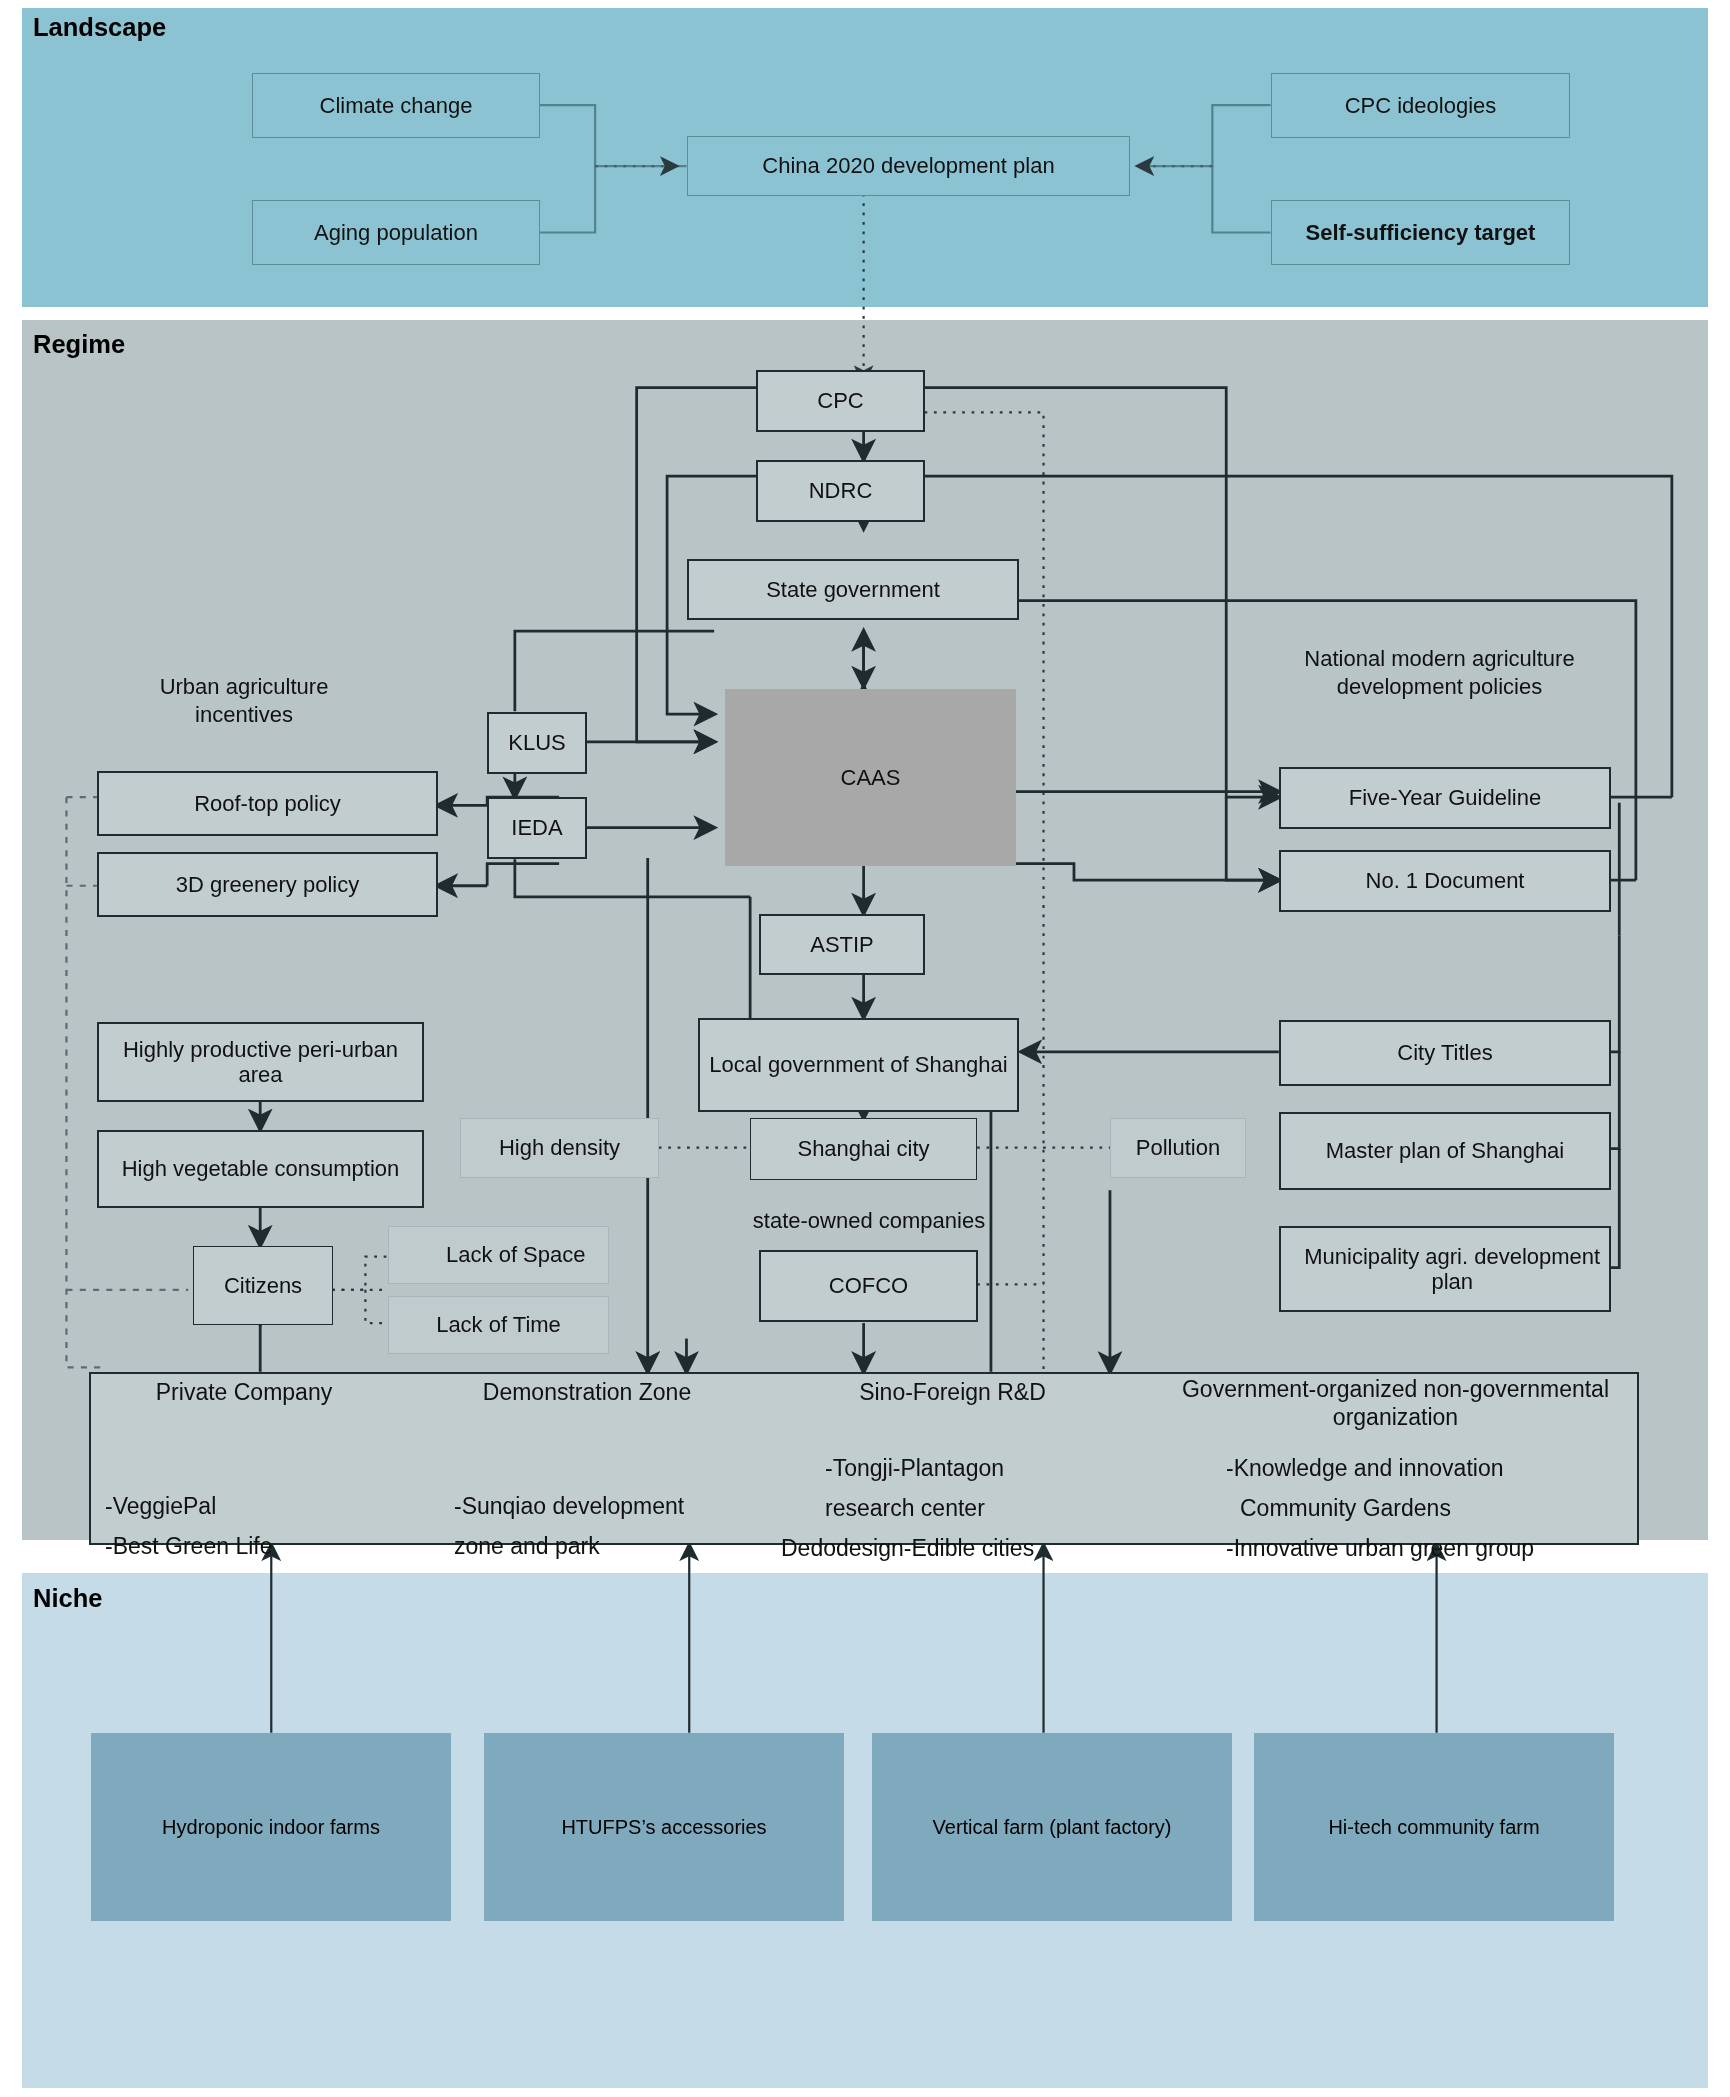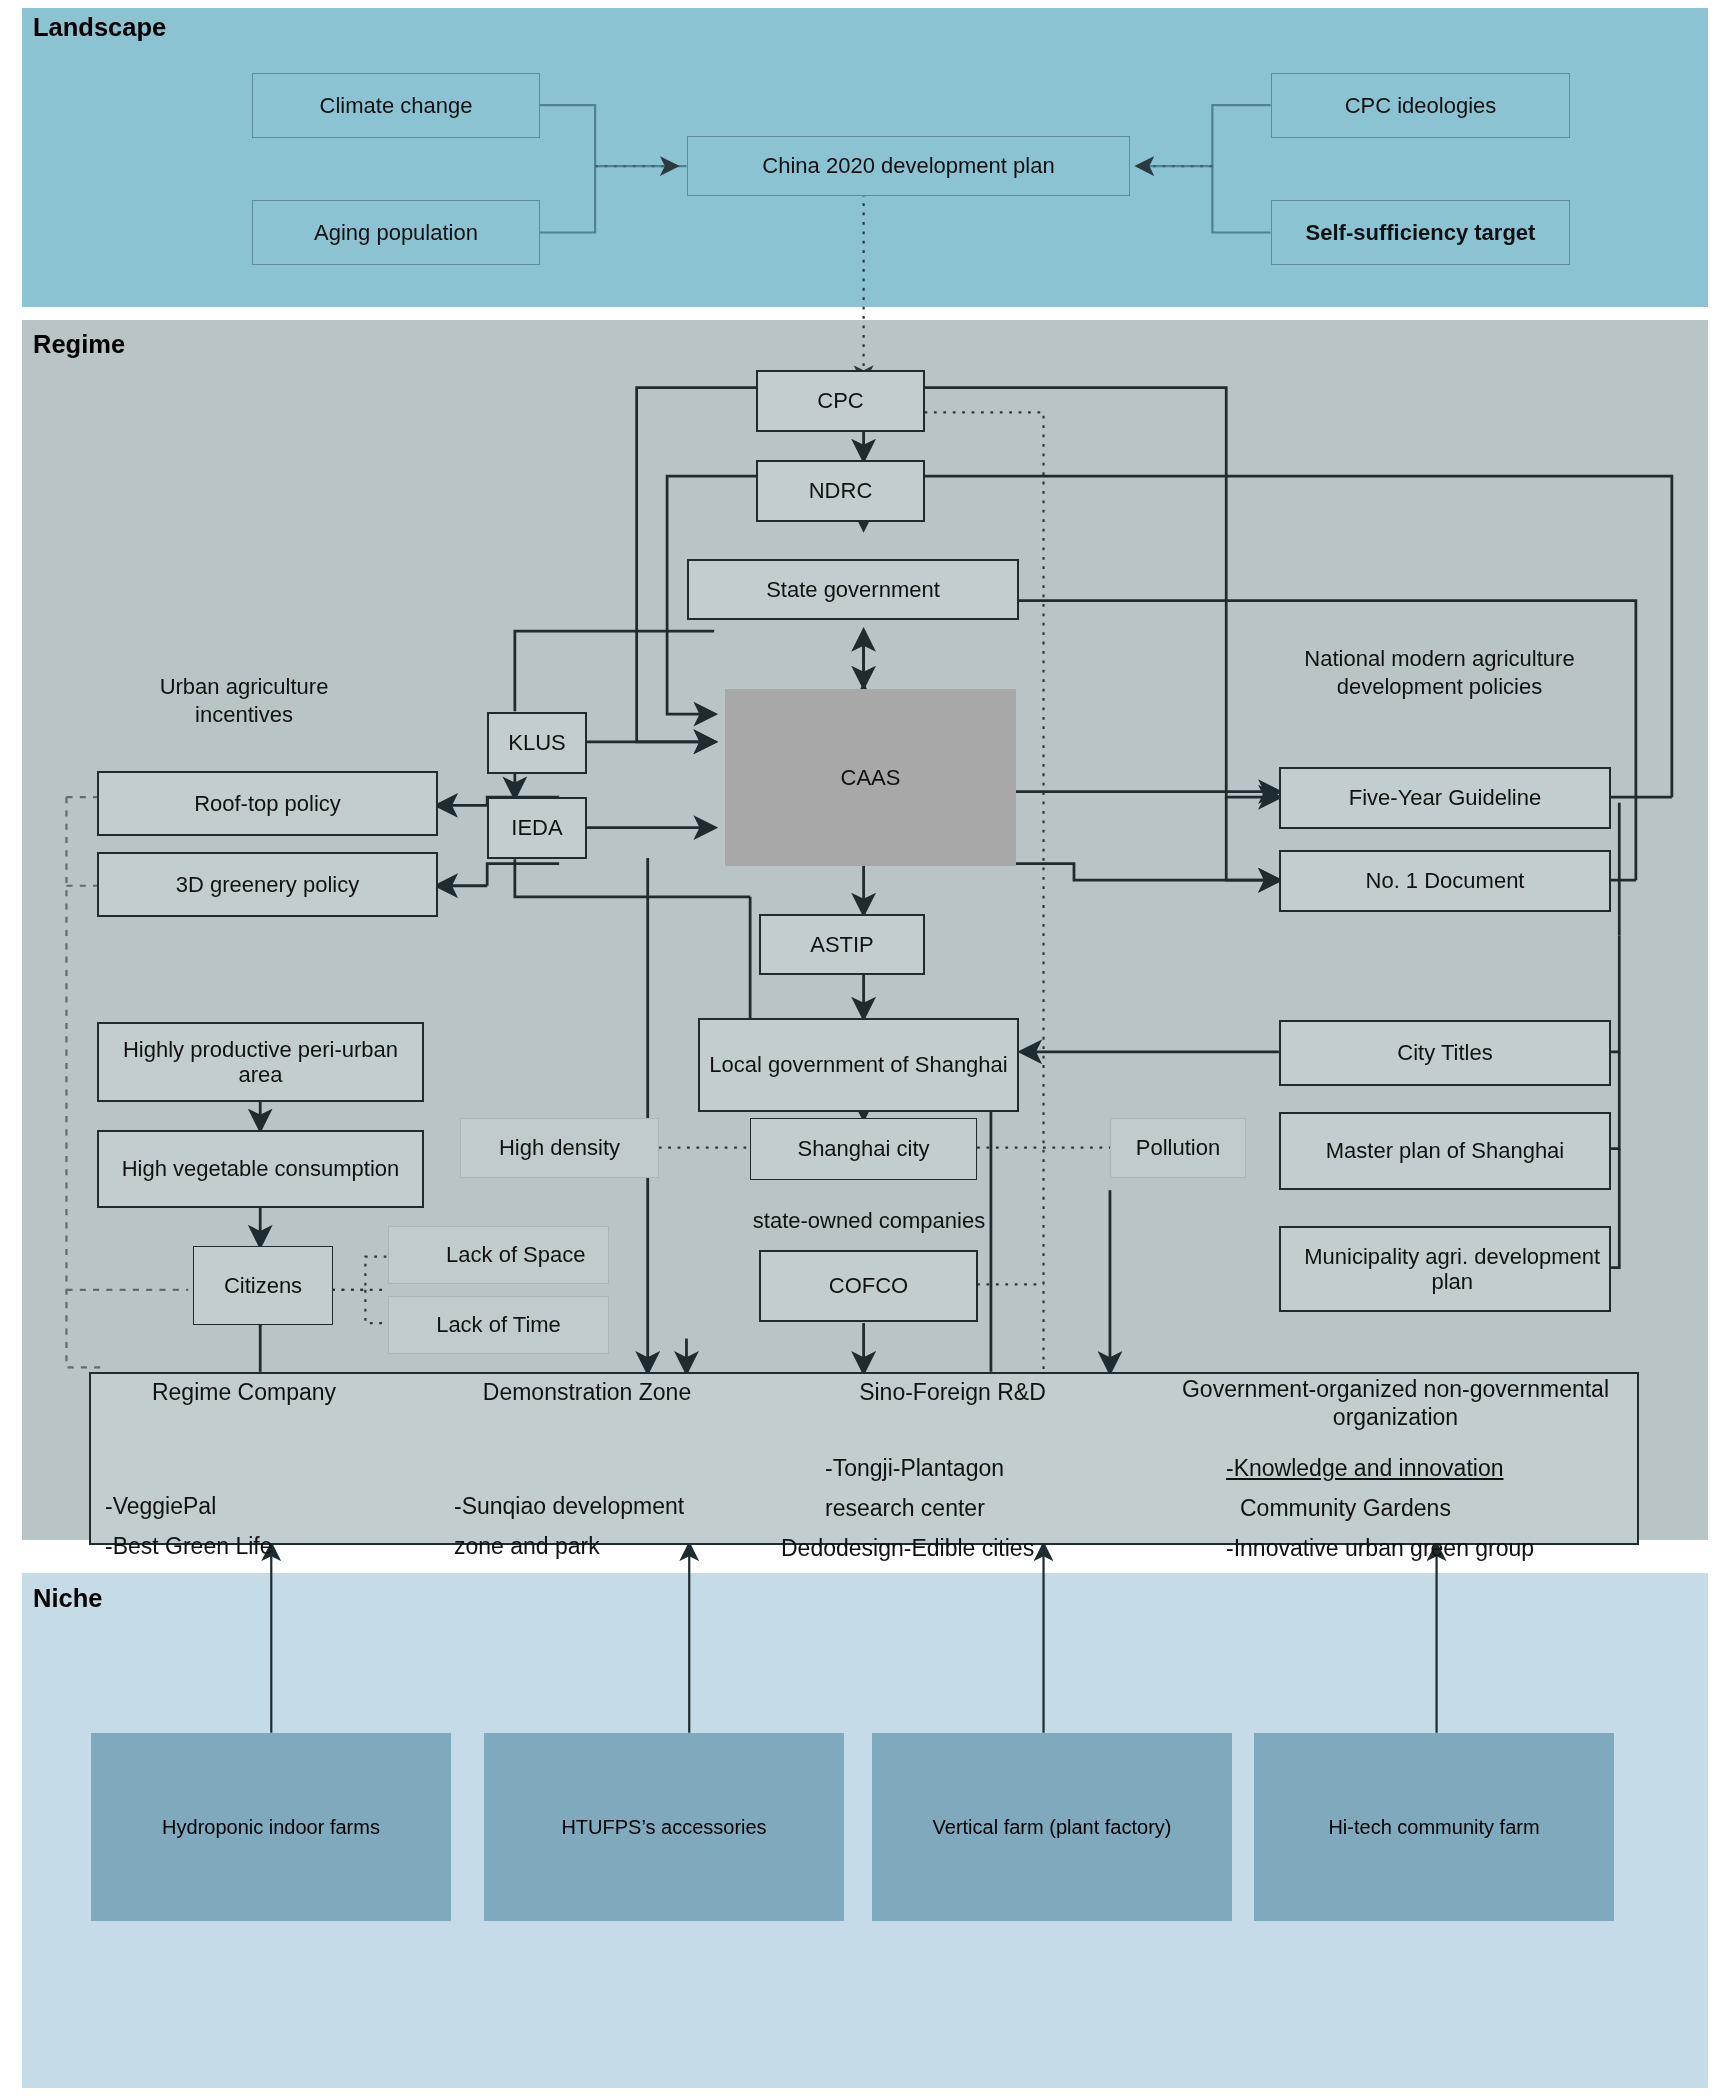--- a/index.html
+++ b/index.html
@@ -245,36 +245,36 @@
   <div class="plain-label" style="left:1279px;top:645px;width:321px;">National modern agriculture development policies</div>
   <div class="node rg-box" style="left:1279px;top:767px;width:332px;height:62px;">Five-Year Guideline</div>
   <div class="node rg-box" style="left:1279px;top:850px;width:332px;height:62px;">No. 1 Document</div>
 
   <div class="node rg-box" style="left:1279px;top:1020px;width:332px;height:66px;">City Titles</div>
   <div class="node rg-box" style="left:1279px;top:1112px;width:332px;height:78px;">Master plan of Shanghai</div>
   <div class="node rg-box" style="left:1279px;top:1226px;width:332px;height:86px;padding-left:20px;">Municipality agri. development plan</div>
 
   <div class="bigbox" style="left:89px;top:1372px;width:1550px;height:173px;"></div>
 
-  <div class="col-head" style="left:100px;top:1379px;width:288px;">Regime Company</div>
+  <div class="col-head" style="left:100px;top:1379px;width:288px;">Private Company</div>
   <div class="col-head" style="left:410px;top:1379px;width:354px;">Demonstration Zone</div>
   <div class="col-head" style="left:803px;top:1379px;width:299px;">Sino-Foreign R&amp;D</div>
   <div class="col-head" style="left:1174px;top:1376px;width:443px;">Government-organized non-governmental organization</div>
 
   <div class="col-body col-left" style="left:105px;top:1462px;width:288px;">-VeggiePal</div>
   <div class="col-body col-left" style="left:105px;top:1502px;width:288px;">-Best Green Life</div>
 
   <div class="col-body col-left" style="left:454px;top:1462px;width:343px;">-Sunqiao development</div>
   <div class="col-body col-left" style="left:454px;top:1502px;width:343px;">zone and park</div>
 
   <div class="col-body col-left" style="left:825px;top:1424px;width:310px;">-Tongji-Plantagon</div>
   <div class="col-body col-left" style="left:825px;top:1464px;width:310px;">research center</div>
   <div class="col-body col-left" style="left:781px;top:1504px;width:354px;">Dedodesign-Edible cities</div>
 
-  <div class="col-body col-left" style="left:1226px;top:1424px;width:399px;text-decoration:underline;">-Knowledge and innovation</div>
+  <div class="col-body col-left" style="left:1226px;top:1424px;width:399px;">-Knowledge and innovation</div>
   <div class="col-body col-left" style="left:1240px;top:1464px;width:399px;">Community Gardens</div>
   <div class="col-body col-left" style="left:1226px;top:1504px;width:421px;">-Innovative urban green group</div>
 
   <div class="node nc-box" style="left:91px;top:1733px;width:360px;height:188px;padding:0 22px;box-sizing:border-box;">Hydroponic indoor farms</div>
   <div class="node nc-box" style="left:484px;top:1733px;width:360px;height:188px;padding:0 22px;box-sizing:border-box;">HTUFPS’s accessories</div>
   <div class="node nc-box" style="left:872px;top:1733px;width:360px;height:188px;padding:0 22px;box-sizing:border-box;">Vertical farm (plant factory)</div>
   <div class="node nc-box" style="left:1254px;top:1733px;width:360px;height:188px;padding:0 22px;box-sizing:border-box;">Hi-tech community farm</div>
 
 </div>
 

